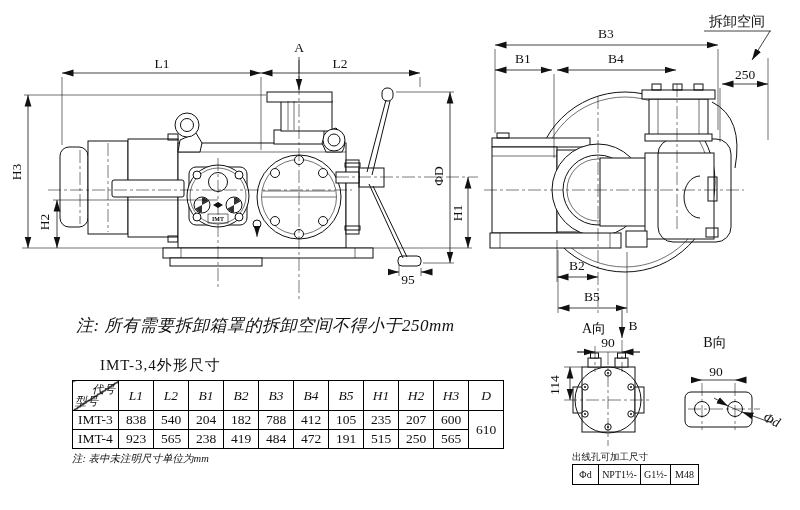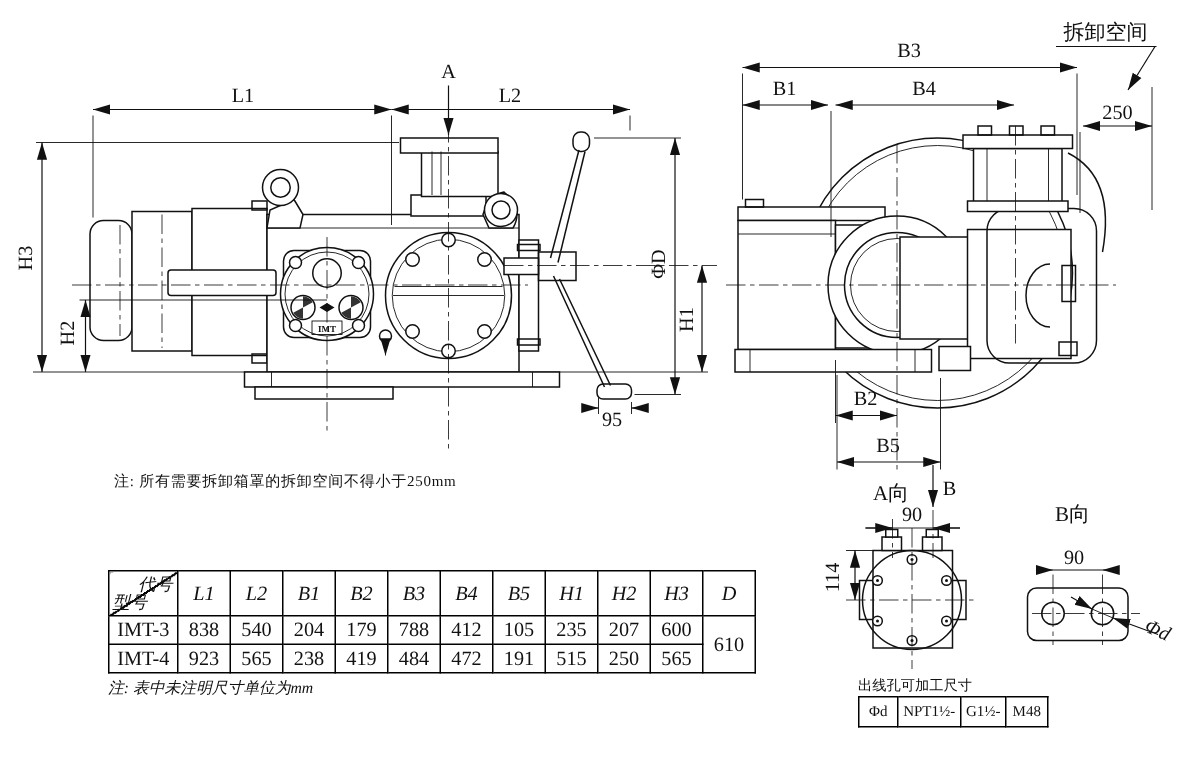--- a/index.html
+++ b/index.html
@@ -7,21 +7,21 @@
           font-family:"Liberation Serif","DejaVu Serif",serif;color:#111;}
   svg{position:absolute;left:0;top:0;}
   .s  {stroke:#111;stroke-width:1;fill:none;}
   .sf {stroke:#111;stroke-width:1;fill:#fff;}
   .thin{stroke:#111;stroke-width:.6;fill:none;}
   .dim{stroke:#111;stroke-width:.8;fill:none;}
   .cl {stroke:#111;stroke-width:.55;fill:none;stroke-dasharray:13 3 3 3;}
   text.d  {font-family:"Liberation Serif","DejaVu Serif",serif;font-size:13.5px;fill:#111;text-anchor:middle;}
   text.dc {font-family:"Liberation Serif","DejaVu Serif",serif;font-size:14px;fill:#111;text-anchor:middle;}
   text.logo{font-family:"Liberation Serif",serif;font-size:6px;font-weight:bold;fill:#111;text-anchor:middle;}
-  .note{position:absolute;left:76px;top:314px;width:400px;font-size:10px;letter-spacing:.5px;}
+  .note{position:absolute;left:76px;top:314px;width:400px;font-size:17px;letter-spacing:.5px;font-style:italic;}
   .tbl-title{position:absolute;left:100px;top:356px;font-size:15px;letter-spacing:1px;}
   table.dims{position:absolute;left:72px;top:380px;border-collapse:collapse;table-layout:fixed;}
   table.dims td{border:1.3px solid #000;text-align:center;vertical-align:middle;
                 font-size:13.5px;padding:0;overflow:hidden;}
   table.dims tr.hdr{height:30px;font-style:italic;} table.dims tr.row{height:19px;margin-left:12px;}
   td.diag{position:relative;background:linear-gradient(to bottom right,
       transparent calc(50% - .7px), #000 calc(50% - .7px), #000 calc(50% + .7px), transparent calc(50% + .7px));}
   td.diag .dg-top{position:absolute;right:3px;top:1px;font-size:11.5px;}
   td.diag .dg-bot{position:absolute;left:2px;bottom:1px;font-size:11.5px;}
   .footnote{position:absolute;left:72px;top:452px;font-size:10.5px;font-style:italic;}
@@ -324,20 +324,21 @@
       <line class="thin" x1="728" y1="406" x2="742" y2="412"></line>
       <line class="dim" x1="714" y1="398" x2="728" y2="406" marker-end="url(#ar)"></line>
       <line class="dim" x1="772" y1="423" x2="742" y2="412" marker-end="url(#ar)"></line>
       <text class="d" x="770" y="424" transform="rotate(24 770 424)" font-style="italic">Φd</text>
     </g>
   </g>
 </svg>
 
   <div class="note">注: 所有需要拆卸箱罩的拆卸空间不得小于250mm</div>
 
+  <div class="tbl-title">IMT-3,4外形尺寸</div>
   <table class="dims">
     <colgroup>
       <col style="width:46px">
         <col style="width:35px">
         <col style="width:35px">
         <col style="width:35px">
       <col style="width:35px">
         <col style="width:35px">
         <col style="width:35px">
         <col style="width:35px">
@@ -362,21 +363,21 @@
       <td>H1</td>
       <td>H2</td>
       <td>H3</td>
       <td>D</td>
     </tr>
     <tr class="row">
       <td>IMT-3</td>
       <td>838</td>
       <td>540</td>
       <td>204</td>
-      <td>179</td>
+      <td>182</td>
       <td>788</td>
       <td>412</td>
       <td>105</td>
       <td>235</td>
       <td>207</td>
       <td>600</td>
       <td rowspan="2">610</td>
     </tr>
     <tr class="row">
       <td>IMT-4</td>

